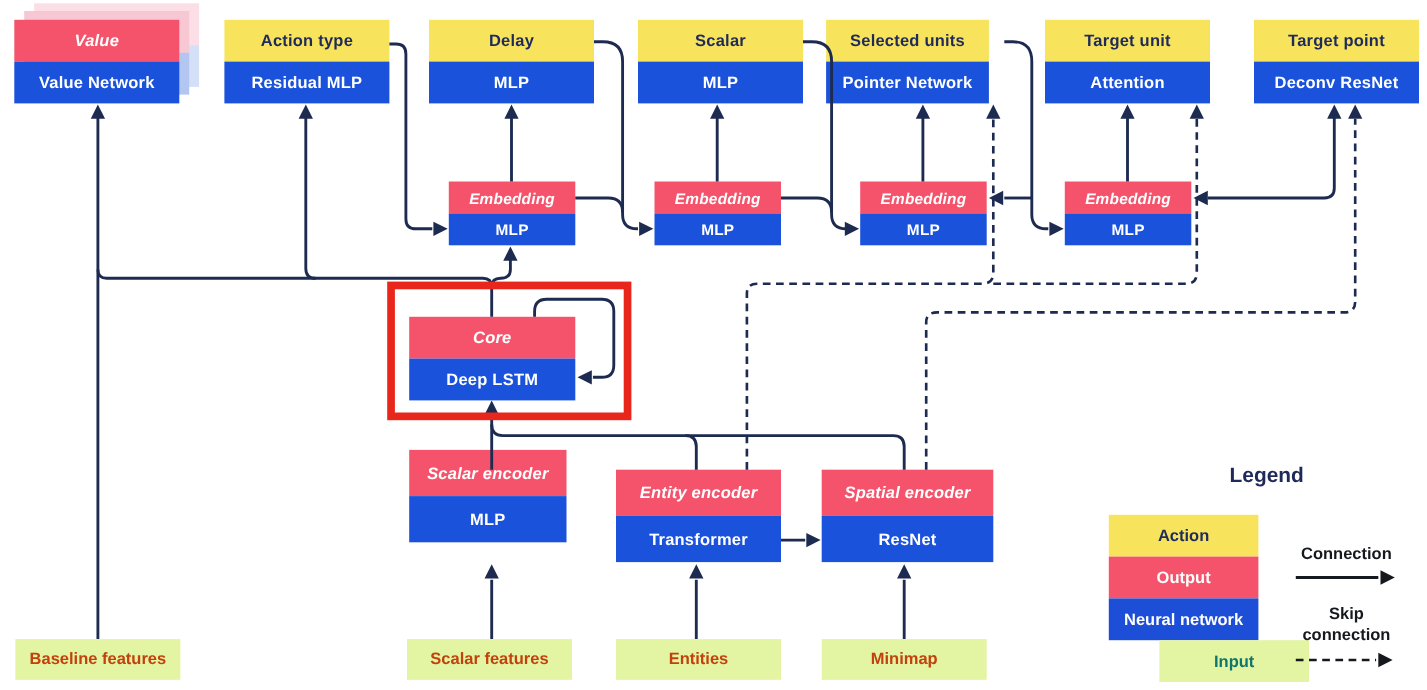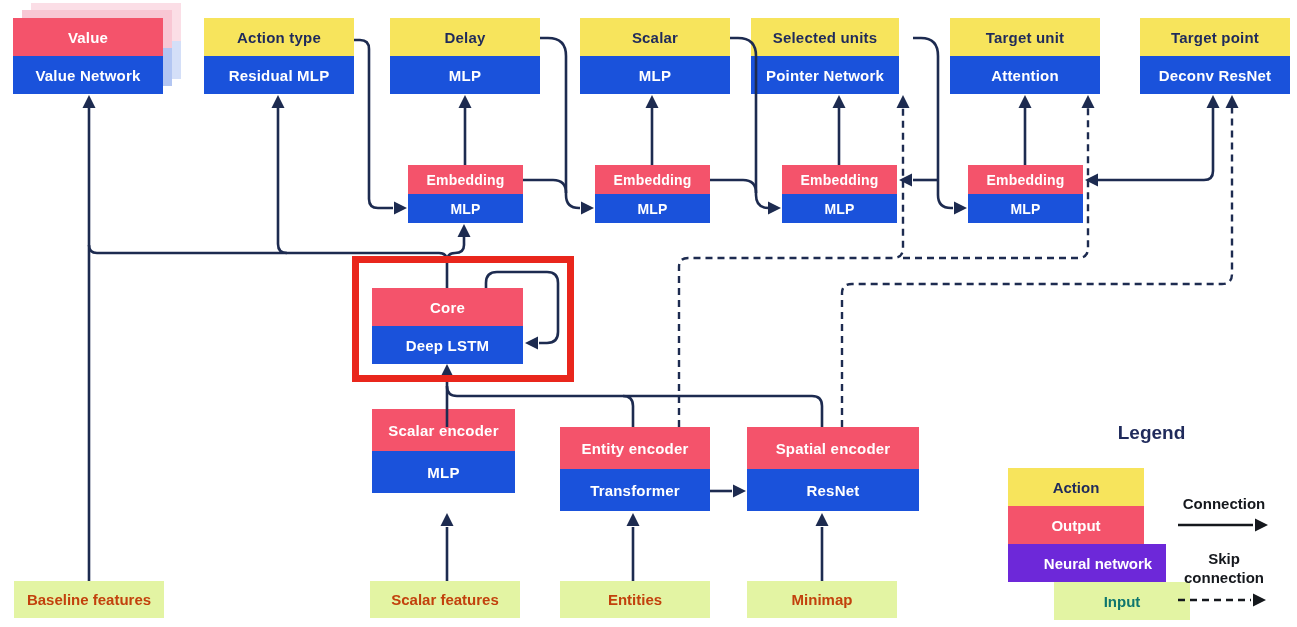--- a/index.html
+++ b/index.html
@@ -6,21 +6,21 @@
   #canvas{
     position:relative;width:1297px;height:627px;background:#ffffff;overflow:hidden;
     font-family:"Liberation Sans", sans-serif;
   }
   .card{position:absolute;z-index:1;}
   .half{
     width:100%;display:flex;align-items:center;justify-content:center;
     font-size:15px;font-weight:700;letter-spacing:.2px;box-sizing:border-box;
   }
   .yellow{background:#F7E45C;color:#1F2A5B;}
-  .pink{background:#F4536B;color:#ffffff;}
+  .pink{background:#F4536B;color:#ffffff;font-style:italic;}
   .blue{background:#1A52DB;color:#ffffff;}
   .head .half{height:38px;}
   .emb .half{height:29px;font-size:14px;}
   .core .half{height:38px;}
   .enc .half{height:42px;}
   .ghost{position:absolute;z-index:0;}
   .ghost .half{height:38px;}
   .g1p{background:#F8C7D4;} .g1b{background:#B3C6F2;}
   .g2p{background:#FBDEE6;} .g2b{background:#D4DFF8;}
   .input-box{
@@ -35,21 +35,21 @@
   .legend-title{
     position:absolute;left:1008px;top:422px;width:287px;text-align:center;
     font-size:19px;font-weight:700;color:#1F2A5B;z-index:1;
   }
   .legend-row{
     position:absolute;left:1008px;width:136px;height:38px;z-index:1;
     display:flex;align-items:center;justify-content:center;font-size:15px;font-weight:700;
   }
   .lr0{top:468px;background:#F7E45C;color:#1F2A5B;}
   .lr1{top:506px;background:#F4536B;color:#ffffff;}
-  .lr2{top:544px;background:#6d28d9;color:#ffffff;padding-left:22px;}
+  .lr2{top:544px;background:#1d4ed8;color:#ffffff;}
   .lr3{top:582px;background:#E3F4A3;color:#0f766e;margin-left:46px;}
   .legend-conn{
     position:absolute;left:1168px;width:112px;text-align:center;z-index:1;
     font-size:15px;font-weight:700;color:#15181D;line-height:19px;
   }
   .lc1{top:494px;} .lc2{top:549px;}
 </style>
 </head>
 <body>
 
@@ -116,21 +116,21 @@
   </div>
 
   <div class="card enc" style="left:372px;top:409px;width:143px;">
     <div class="half pink">Scalar encoder</div>
     <div class="half blue">MLP</div>
   </div>
   <div class="card enc" style="left:560px;top:427px;width:150px;">
     <div class="half pink">Entity encoder</div>
     <div class="half blue">Transformer</div>
   </div>
-  <div class="card enc" style="left:747px;top:427px;width:172px;text-align:right;">
+  <div class="card enc" style="left:747px;top:427px;width:156px;text-align:right;">
     <div class="half pink">Spatial encoder</div>
     <div class="half blue">ResNet</div>
   </div>
 
   <div class="input-box" style="left:14px;top:581px;width:150px;">Baseline features</div>
   <div class="input-box" style="left:370px;top:581px;width:150px;">Scalar features</div>
   <div class="input-box" style="left:560px;top:581px;width:150px;">Entities</div>
   <div class="input-box" style="left:747px;top:581px;width:150px;">Minimap</div>
 
   <div class="legend-title">Legend</div>

